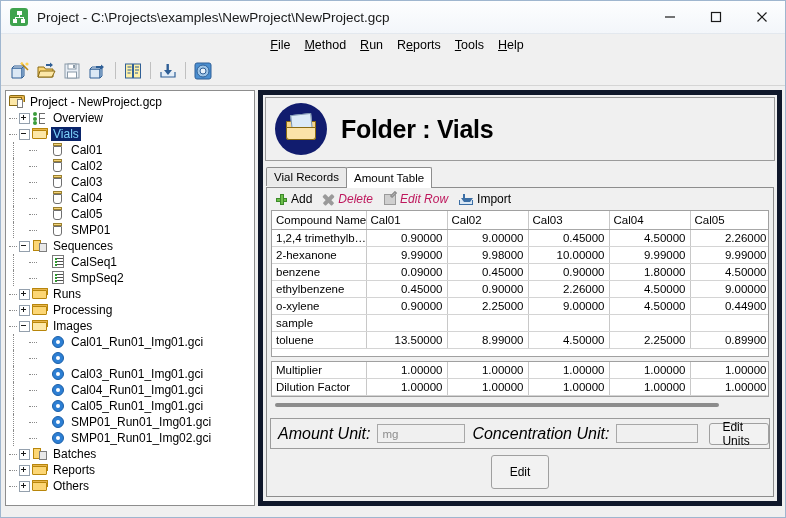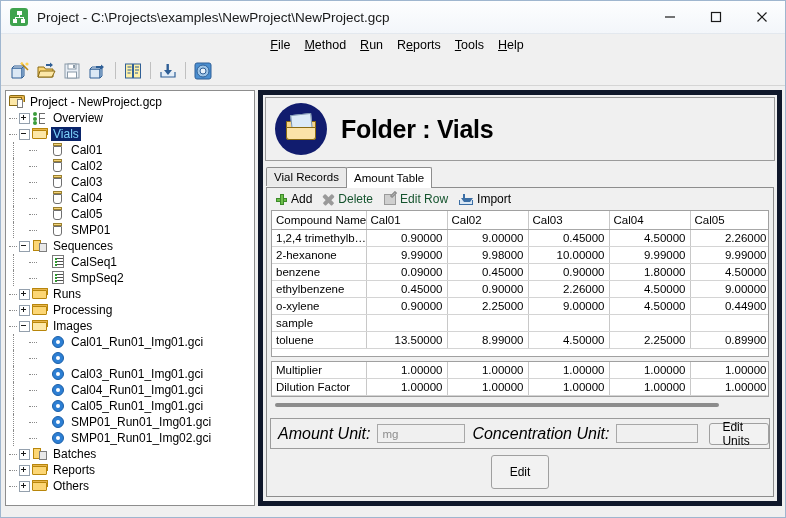--- a/index.html
+++ b/index.html
@@ -188,21 +188,21 @@
   .tabbody{
     flex:1 1 auto;margin:0 3px 3px 3px;border:1px solid #8d8d8d;background:#f0f0f0;
     display:flex;flex-direction:column;min-height:0;box-sizing:border-box;
     position:relative;top:-1px;
   }
   .cmdbar{
     height:22px;flex:0 0 22px;display:flex;align-items:center;padding-left:5px;gap:3px;
     background:#f0f0f0;
   }
   .cmd{display:flex;align-items:center;gap:4px;font-size:12px;padding:1px 4px;white-space:nowrap;}
-  .cmd.disabled{color:#14532d;}
+  .cmd.disabled{color:#be185d;font-style:italic;}
   .plus-ico{width:11px;height:11px;position:relative;flex:0 0 11px;}
   .plus-ico:before{content:"";position:absolute;left:0;top:4px;width:11px;height:4px;background:#6cbf4a;border:1px solid #3d8a2a;box-sizing:border-box;}
   .plus-ico:after{content:"";position:absolute;left:4px;top:0;width:4px;height:11px;background:#6cbf4a;border:1px solid #3d8a2a;box-sizing:border-box;}
   .x-ico{width:11px;height:11px;position:relative;flex:0 0 11px;}
   .x-ico:before,.x-ico:after{content:"";position:absolute;left:-1px;top:4px;width:13px;height:3.5px;background:#9a9a9a;border-radius:1px;}
   .x-ico:before{transform:rotate(45deg);}
   .x-ico:after{transform:rotate(-45deg);}
   .edit-ico{width:12px;height:11px;flex:0 0 12px;background:#cfcfcf;border:1px solid #9a9a9a;box-sizing:border-box;position:relative;}
   .edit-ico:after{content:"";position:absolute;right:-2px;top:-2px;width:7px;height:3px;background:#b5b5b5;border:1px solid #8a8a8a;transform:rotate(-45deg);box-sizing:border-box;}
   .imp-ico{width:14px;height:11px;flex:0 0 14px;position:relative;}

